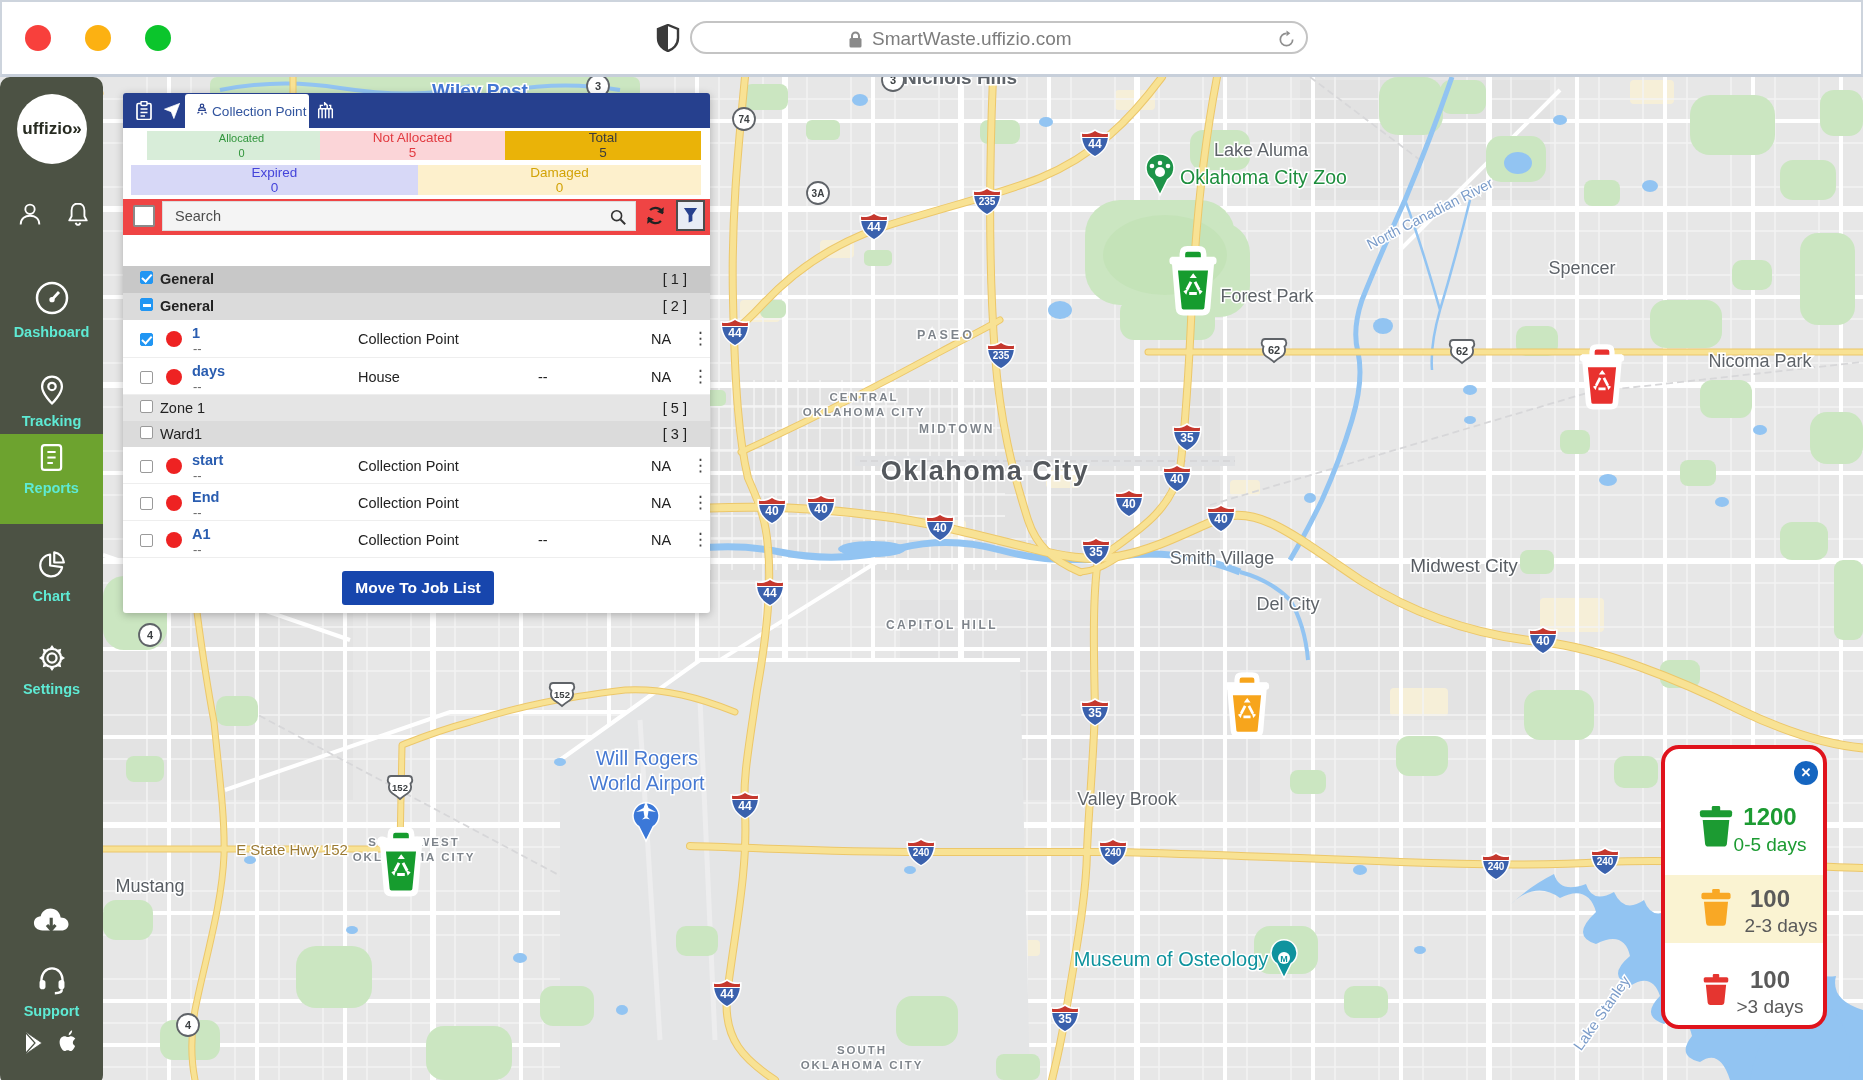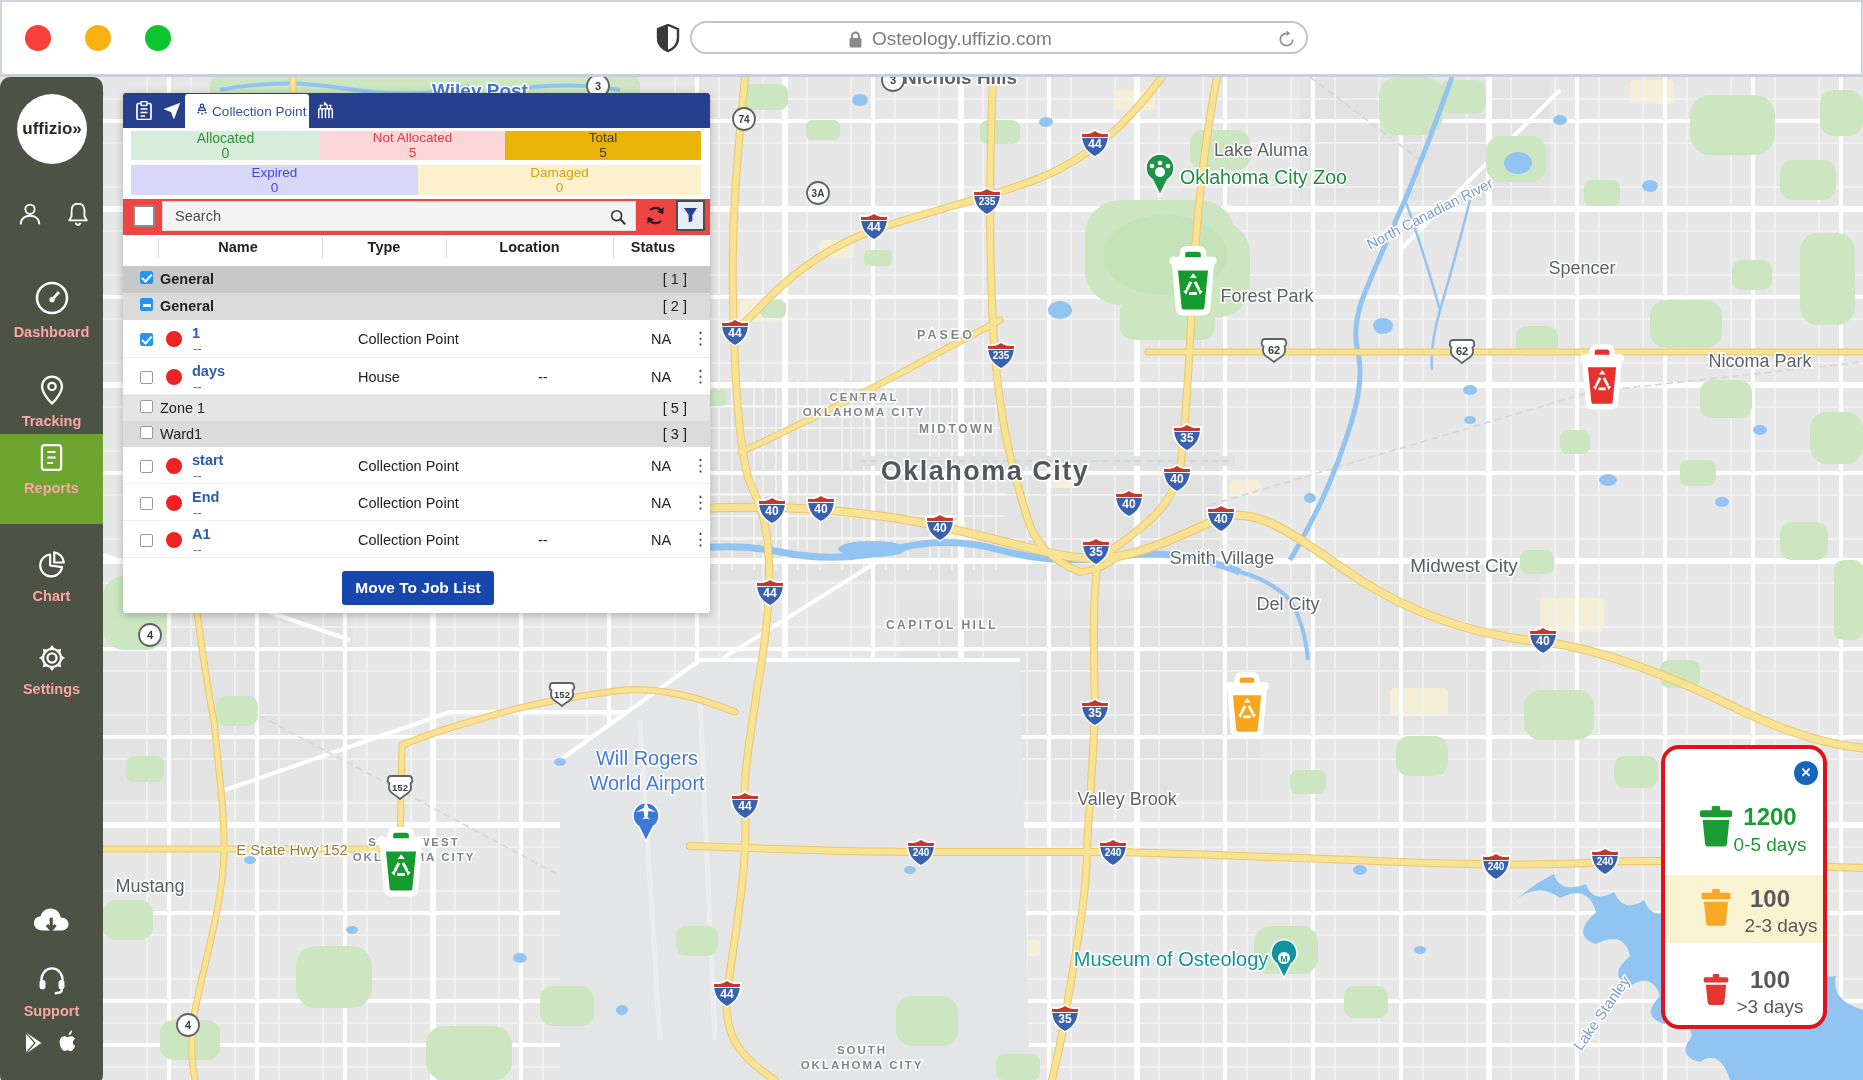--- a/index.html
+++ b/index.html
@@ -7,21 +7,21 @@
   #stage{position:relative;width:1863px;height:1080px;overflow:hidden;background:#e6e6e6;}
   
   #chrome{position:absolute;left:0;top:0;width:1863px;height:77px;background:#fff;
     border:2px solid #cdd4dd;border-bottom:3px solid #c7cfda;z-index:50;}
   .tl{position:absolute;top:23px;width:26px;height:26px;border-radius:50%;}
   #urlpill{position:absolute;left:688px;top:19px;width:618px;height:33px;border:2px solid #c4c4c4;
     border-radius:17px;color:#7d7d7d;font-size:19px;}
   
   #sidebar{position:absolute;left:0;top:77px;width:103px;height:1008px;background:#4c5244;z-index:40;color:#fff;border-radius:10px;}
   .sbitem{position:absolute;left:0;width:103px;text-align:center;}
-  .sblabel{font-size:14.5px;font-weight:bold;color:#fca5a5;margin-top:2px;}
+  .sblabel{font-size:14.5px;font-weight:bold;color:#5eead4;margin-top:2px;}
   #logo{position:absolute;left:17px;top:17px;width:70px;height:70px;border-radius:50%;background:#fff;
     text-align:center;line-height:70px;font-size:17px;font-weight:bold;color:#272b21;}
   
   #panel{position:absolute;left:123px;top:93px;width:587px;height:520px;background:#fff;z-index:30;
     box-shadow:0 2px 8px rgba(0,0,0,.25);border-radius:3px;font-size:15px;color:#333;}
   
   #legend{position:absolute;left:1661px;top:745px;width:166px;height:284px;background:#fff;z-index:30;
     border:4px solid #e0131c;border-radius:18px;}
   .grow{position:absolute;left:0;width:587px;height:27px;}
   .grow .cnt{position:absolute;right:23px;top:5px;}
@@ -587,21 +587,21 @@
     <div class="tl" style="left:143px;background:#0bc52c;"></div>
     <svg style="position:absolute;left:654px;top:22px" width="24" height="28" viewBox="0 0 24 28">
       <path d="M12 1 L22 5 V14 C22 21 17 25.5 12 27 C7 25.5 2 21 2 14 V5 Z" fill="none" stroke="#3a3a3a" stroke-width="2.4"></path>
       <path d="M12 1 L2 5 V14 C2 21 7 25.5 12 27 Z" fill="#3a3a3a"></path>
     </svg>
     <div id="urlpill">
       <svg style="position:absolute;left:156px;top:8px" width="15" height="18" viewBox="0 0 15 18">
           <rect x="1.5" y="7" width="12" height="9.5" rx="1.5" fill="#8a8a8a"></rect>
           <path d="M4 7 V5 A3.5 3.5 0 0 1 11 5 V7" fill="none" stroke="#8a8a8a" stroke-width="2"></path>
         </svg>
-      <span style="position:absolute;left:180px;top:5px;">Osteology.uffizio.com</span>
+      <span style="position:absolute;left:180px;top:5px;">SmartWaste.uffizio.com</span>
       <svg style="position:absolute;right:10px;top:7px" width="19" height="19" viewBox="0 0 20 20">
         <path d="M16.5 10 A6.5 6.5 0 1 1 10 3.5" fill="none" stroke="#8f8f8f" stroke-width="1.8"></path>
         <path d="M10 0.5 L14 3.5 L10 6.7 Z" fill="#8f8f8f"></path>
       </svg>
     </div>
   </div>
 
   <div id="sidebar">
     <div id="logo">uffizio»</div>
     <svg style="position:absolute;left:16px;top:123px" width="28" height="28" viewBox="0 0 24 24">
@@ -693,21 +693,21 @@
           <path d="M12 10 C9 10 7 11.8 7 14.2 L17 14.2 C17 11.8 15 10 12 10 Z" fill="none" stroke="#26408e" stroke-width="1.8"></path>
           <path d="M5 18.5 L8 16.5 M19 18.5 L16 16.5 M12 21 V17.5" stroke="#26408e" stroke-width="1.8"></path>
         </svg>
         <span style="position:absolute;left:27px;top:10px;">Collection Point</span>
       </div>
       <svg style="position:absolute;left:194px;top:9px" width="17" height="17" viewBox="0 0 20 20">
         <path d="M2 8 L18 8 M2 8 L2 19 M6 8 L6 19 M10 8 L10 19 M14 8 L14 19 M18 8 L18 19 M4 8 L4 4 L7 4 M9 4 L9 1 L12 4 L12 8 M14 4 L16 4 L16 8" stroke="#fff" stroke-width="1.7" fill="none"></path>
       </svg>
     </div>
     <div style="position:absolute;left:8px;top:38px;width:570px;height:29px;">
-      <div style="position:absolute;left:0;width:189px;height:29px;background:#d8edd9;color:#31953c;text-align:center;font-size:14px;line-height:14.5px;">Allocated<br>0</div>
+      <div style="position:absolute;left:16px;width:189px;height:29px;background:#d8edd9;color:#31953c;text-align:center;font-size:11px;line-height:14.5px;">Allocated<br>0</div>
       <div style="position:absolute;left:189px;width:185px;height:29px;background:#fbd5d8;color:#e23b41;text-align:center;font-size:13.5px;line-height:14.5px;">Not Allocated<br>5</div>
       <div style="position:absolute;left:374px;width:196px;height:29px;background:#eab308;color:#3c3c3c;text-align:center;font-size:13.5px;line-height:14.5px;">Total<br>5</div>
     </div>
     <div style="position:absolute;left:8px;top:72px;width:570px;height:30px;">
       <div style="position:absolute;left:0;width:287px;height:30px;background:#d7d8f7;color:#4444da;text-align:center;font-size:13.5px;line-height:15px;">Expired<br>0</div>
       <div style="position:absolute;left:287px;width:283px;height:30px;background:#fdf0cc;color:#d2a307;text-align:center;font-size:13.5px;line-height:15px;">Damaged<br>0</div>
     </div>
     <div style="position:absolute;left:0px;top:106px;width:587px;height:36px;background:#ef4444;">
       <div style="position:absolute;left:10px;top:6px;width:22px;height:22px;border:2px solid #8a8a8a;border-radius:2px;background:#fff;"></div>
       <div style="position:absolute;left:39px;top:2px;width:474px;height:30px;background:#f4f4f4;border:1px solid #dcdcdc;color:#4d4d4d;">
@@ -721,30 +721,20 @@
         <path d="M6.3 6.3 A8 8 0 0 1 19.5 9.5" fill="none" stroke="#222" stroke-width="2.4"></path>
         <path d="M20.8 3.5 L19.8 10.6 L13.5 8.0 Z" fill="#222"></path>
         <path d="M17.7 17.7 A8 8 0 0 1 4.5 14.5" fill="none" stroke="#222" stroke-width="2.4"></path>
         <path d="M3.2 20.5 L4.2 13.4 L10.5 16.0 Z" fill="#222"></path>
       </svg>
       <div style="position:absolute;left:553px;top:1px;width:29px;height:31px;border:2px solid #4d4d4d;background:#e8ecf5;">
         <svg style="position:absolute;left:5px;top:5px" width="15" height="16" viewBox="0 0 16 17">
           <path d="M1 1 H15 L10 8.5 V15 L6 16.5 V8.5 Z" fill="#26408e"></path>
         </svg>
       </div>
-    </div>
-    <div style="position:absolute;left:0;top:142px;width:587px;height:26px;font-weight:bold;font-size:14.5px;color:#222;">
-      <span style="position:absolute;left:35px;top:4px;width:160px;text-align:center;">Name</span>
-      <span style="position:absolute;left:199px;top:4px;width:124px;text-align:center;">Type</span>
-      <span style="position:absolute;left:323px;top:4px;width:167px;text-align:center;">Location</span>
-      <span style="position:absolute;left:490px;top:4px;width:80px;text-align:center;">Status</span>
-      <div style="position:absolute;left:35px;top:3px;width:1px;height:20px;background:#ddd;"></div>
-      <div style="position:absolute;left:199px;top:3px;width:1px;height:20px;background:#ddd;"></div>
-      <div style="position:absolute;left:323px;top:3px;width:1px;height:20px;background:#ddd;"></div>
-      <div style="position:absolute;left:490px;top:3px;width:1px;height:20px;background:#ddd;"></div>
     </div>
     <div id="rows" style="position:absolute;left:0;top:168px;width:587px;font-size:14.5px;color:#222;">
       <div class="grow" style="top:5px;background:#c8c8c8;">
           <span class="cb cbc" style="left:17px;top:5px;"></span>
           <b style="position:absolute;left:37px;top:5px;font-weight:bold;">General</b>
           <span class="cnt">[ 1 ]</span>
         </div>
       <div class="grow" style="top:32px;background:#dbdbdb;">
           <span class="cb cbi" style="left:17px;top:5px;"></span>
           <b style="position:absolute;left:37px;top:5px;font-weight:bold;">General</b>

